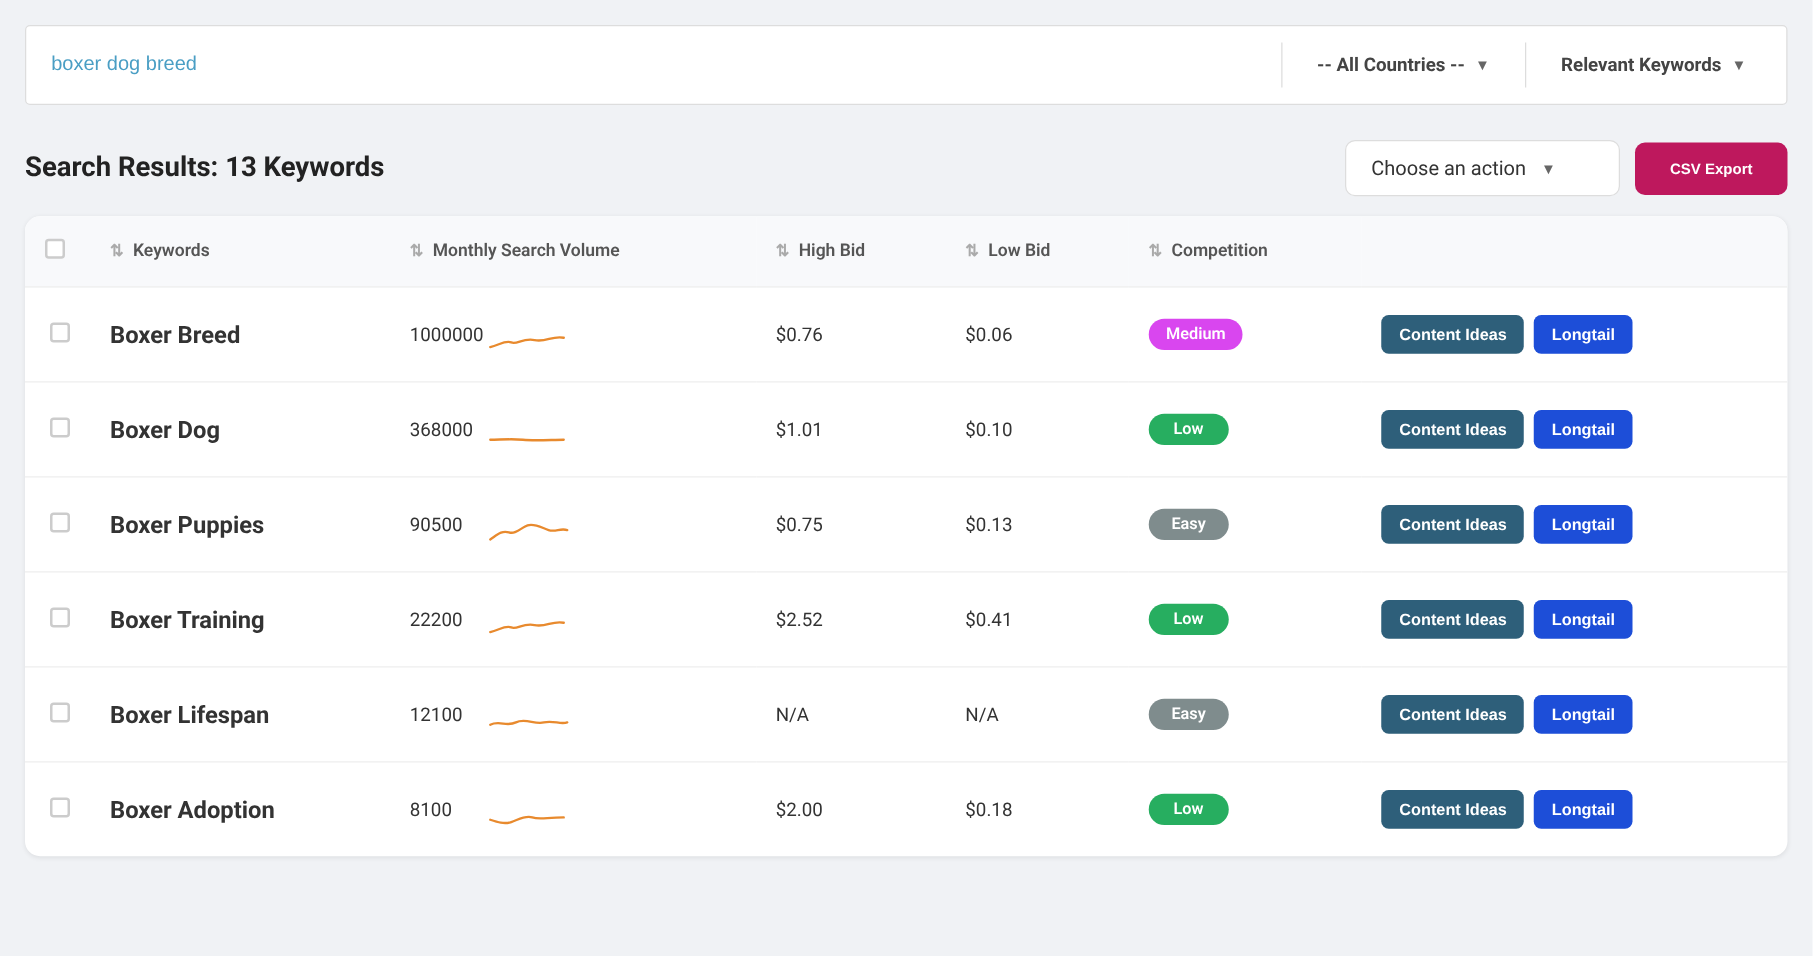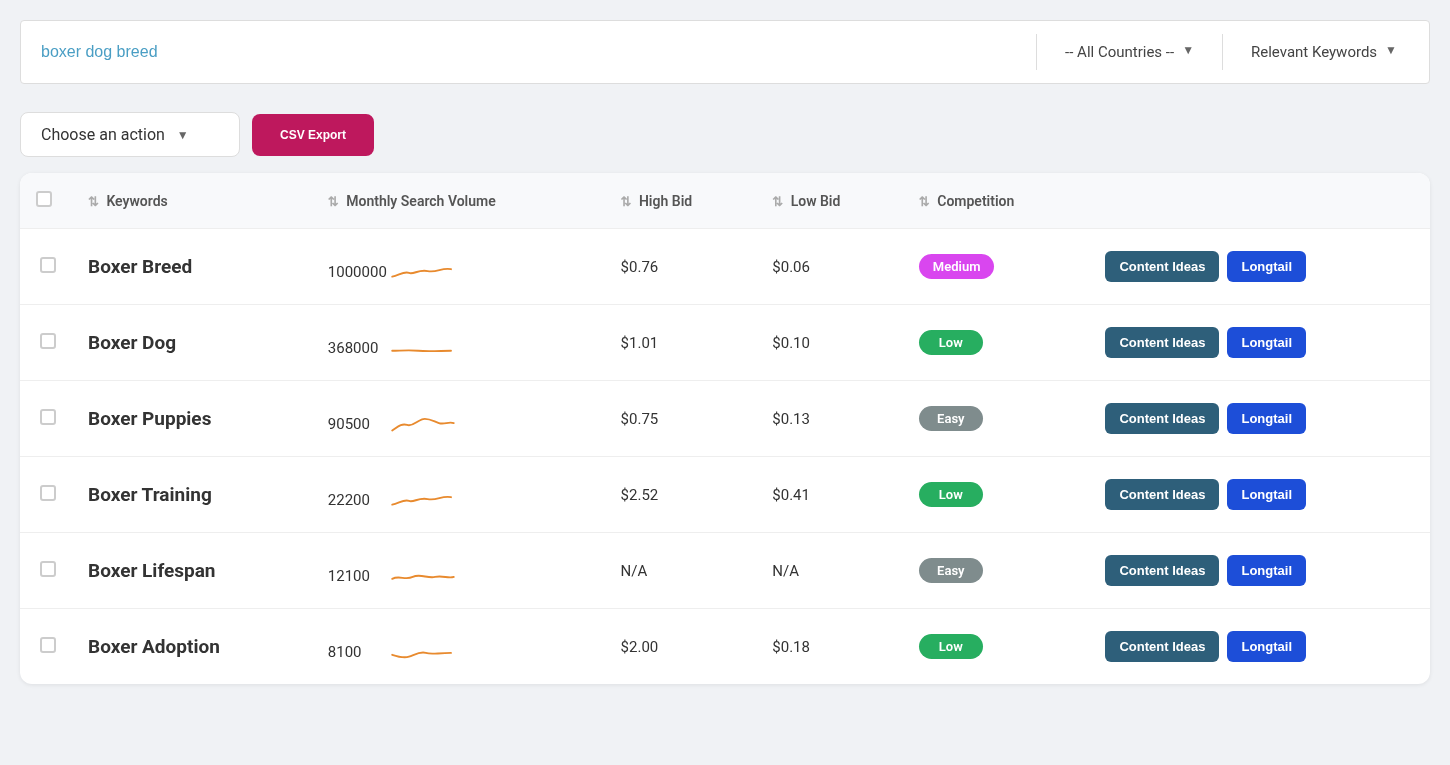--- a/index.html
+++ b/index.html
@@ -29,25 +29,27 @@
       color: #4a9ec4;
     }
     .search-divider {
       width: 1px;
       height: 36px;
       background: #ddd;
       margin: 0 16px;
     }
     .search-dropdown {
       display: flex;
+      align-items: center;
       gap: 8px;
       font-size: 15px;
       color: #444;
       cursor: pointer;
       padding: 0 12px;
+      font-weight: bold;
     }
     .dropdown-arrow {
       color: #666;
       font-size: 12px;
     }
 
     
     .results-header {
       display: flex;
       align-items: center;
@@ -127,21 +129,20 @@
       font-size: 15px;
       color: #333;
       vertical-align: middle;
     }
     .keyword-name {
       font-weight: 700;
       font-size: 19px;
     }
     .vol-cell {
       display: flex;
-      align-items: center;
       margin-top: 11px;
     }
     .vol-number {
       min-width: 60px;
     }
 
     
     .sparkline {
       width: 70px;
       height: 28px;
@@ -216,20 +217,21 @@
     <span class="dropdown-arrow">▼</span>
   </div>
   <div class="search-divider"></div>
   <div class="search-dropdown">
     <span>Relevant Keywords</span>
     <span class="dropdown-arrow">▼</span>
   </div>
 </div>
 
 <div class="results-header">
+  <h2 class="results-title">Search Results: 13 Keywords</h2>
   <div class="results-actions">
     <div class="action-dropdown">
       <span>Choose an action</span>
       <span class="dropdown-arrow">▼</span>
     </div>
     <button class="csv-export-btn">CSV Export</button>
   </div>
 </div>
 
 <div class="table-container">

